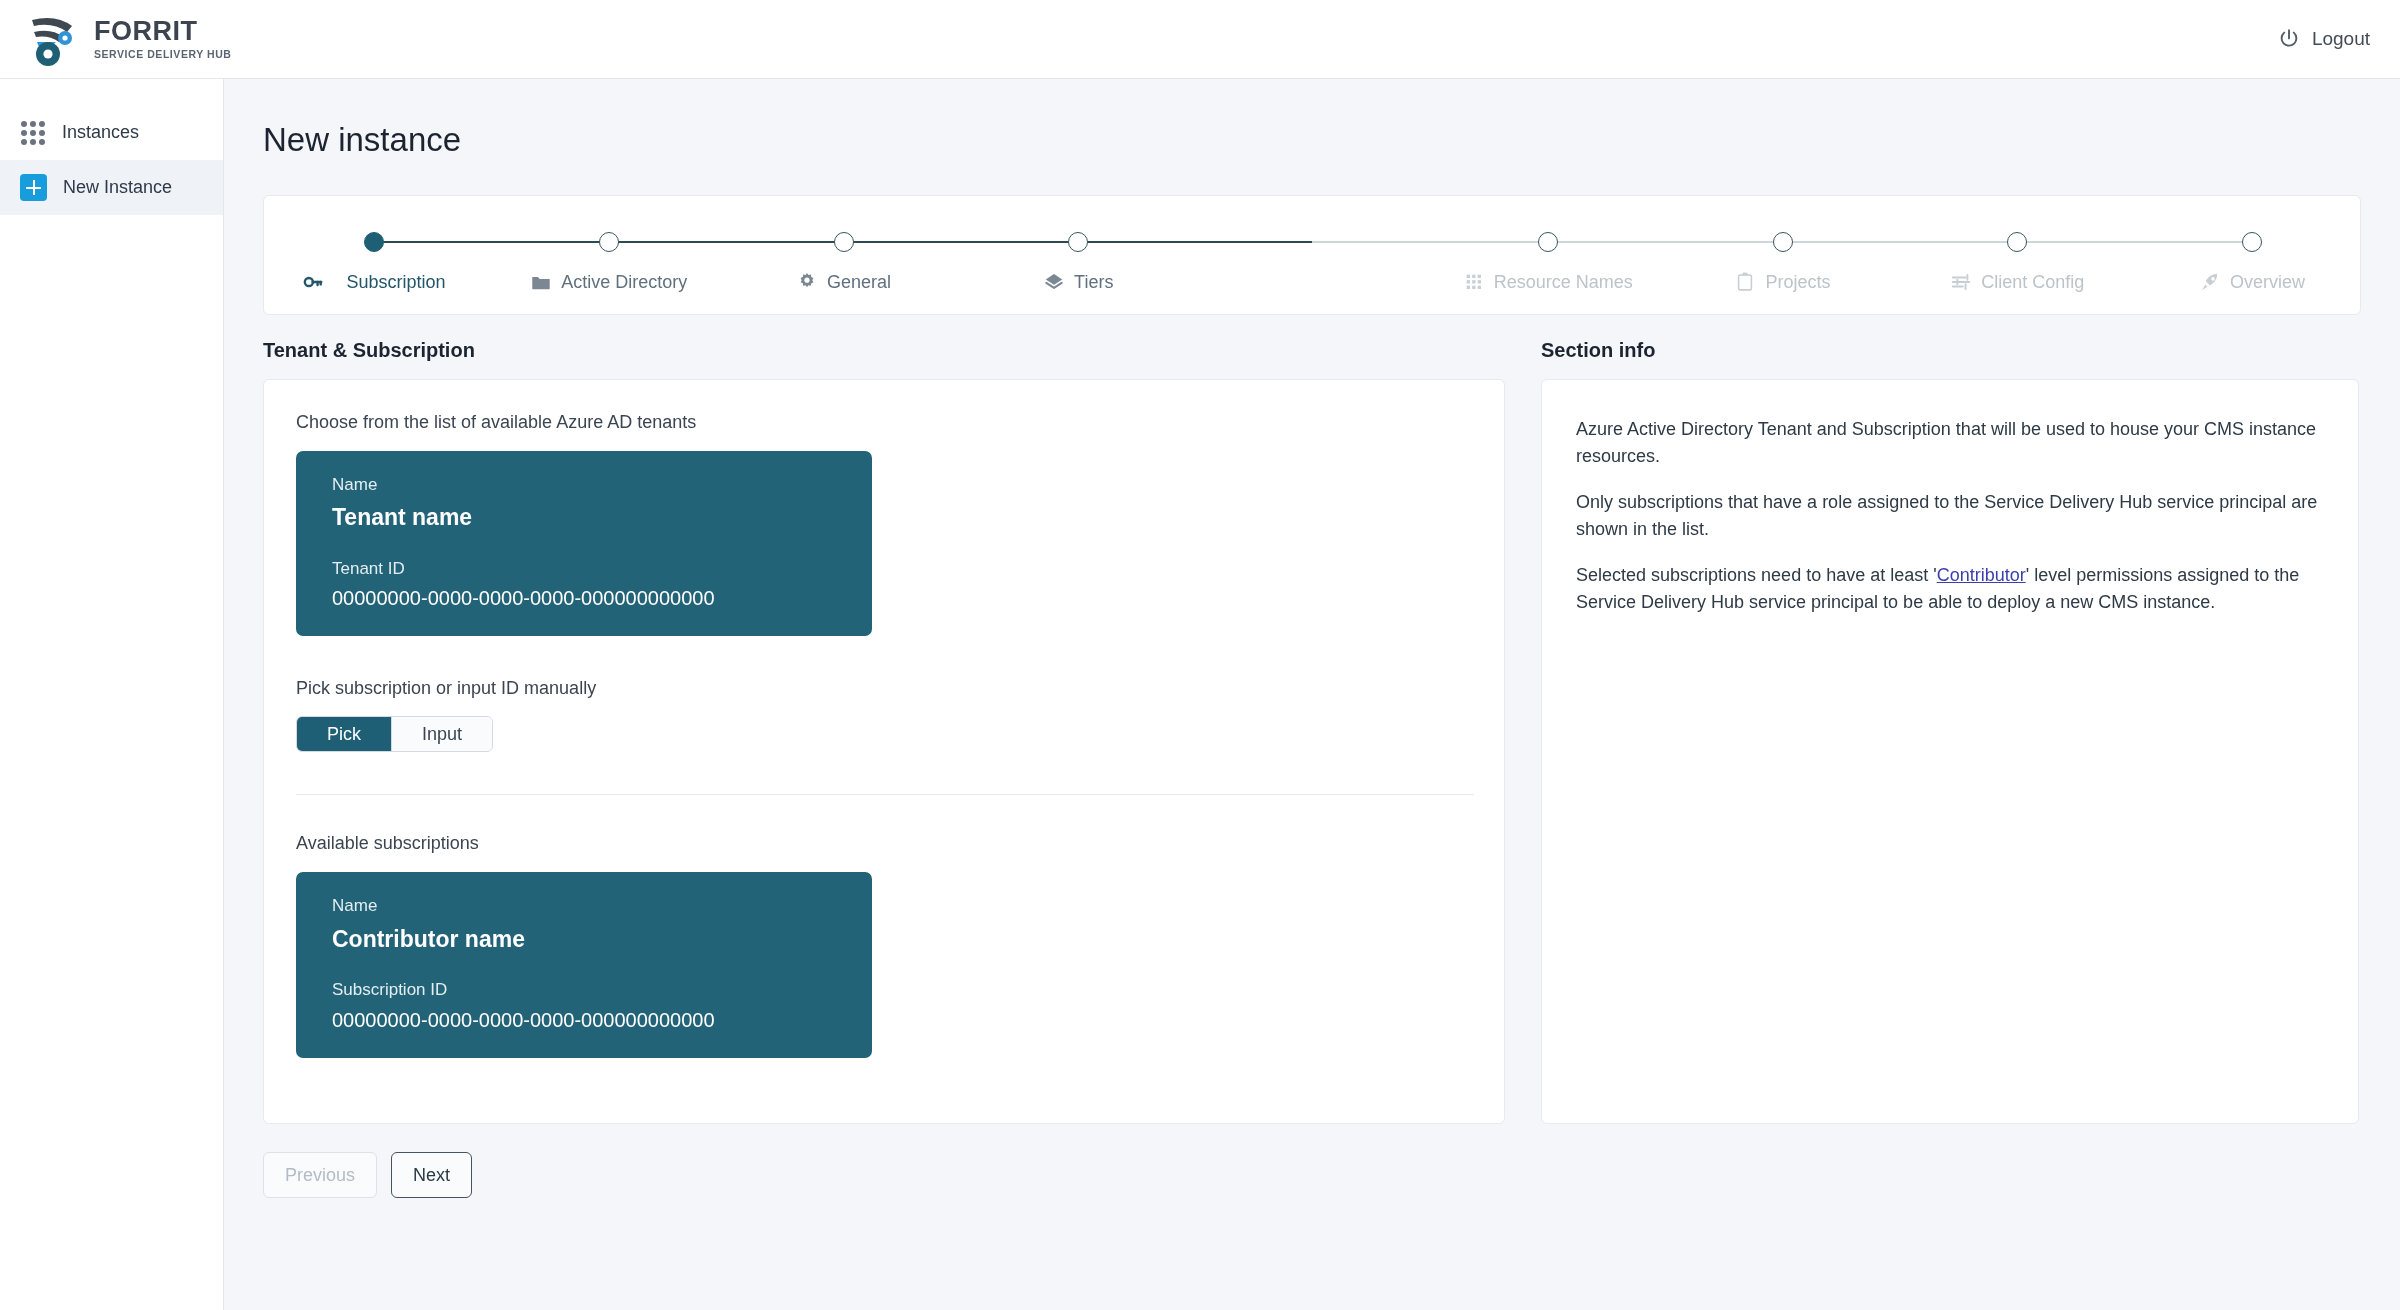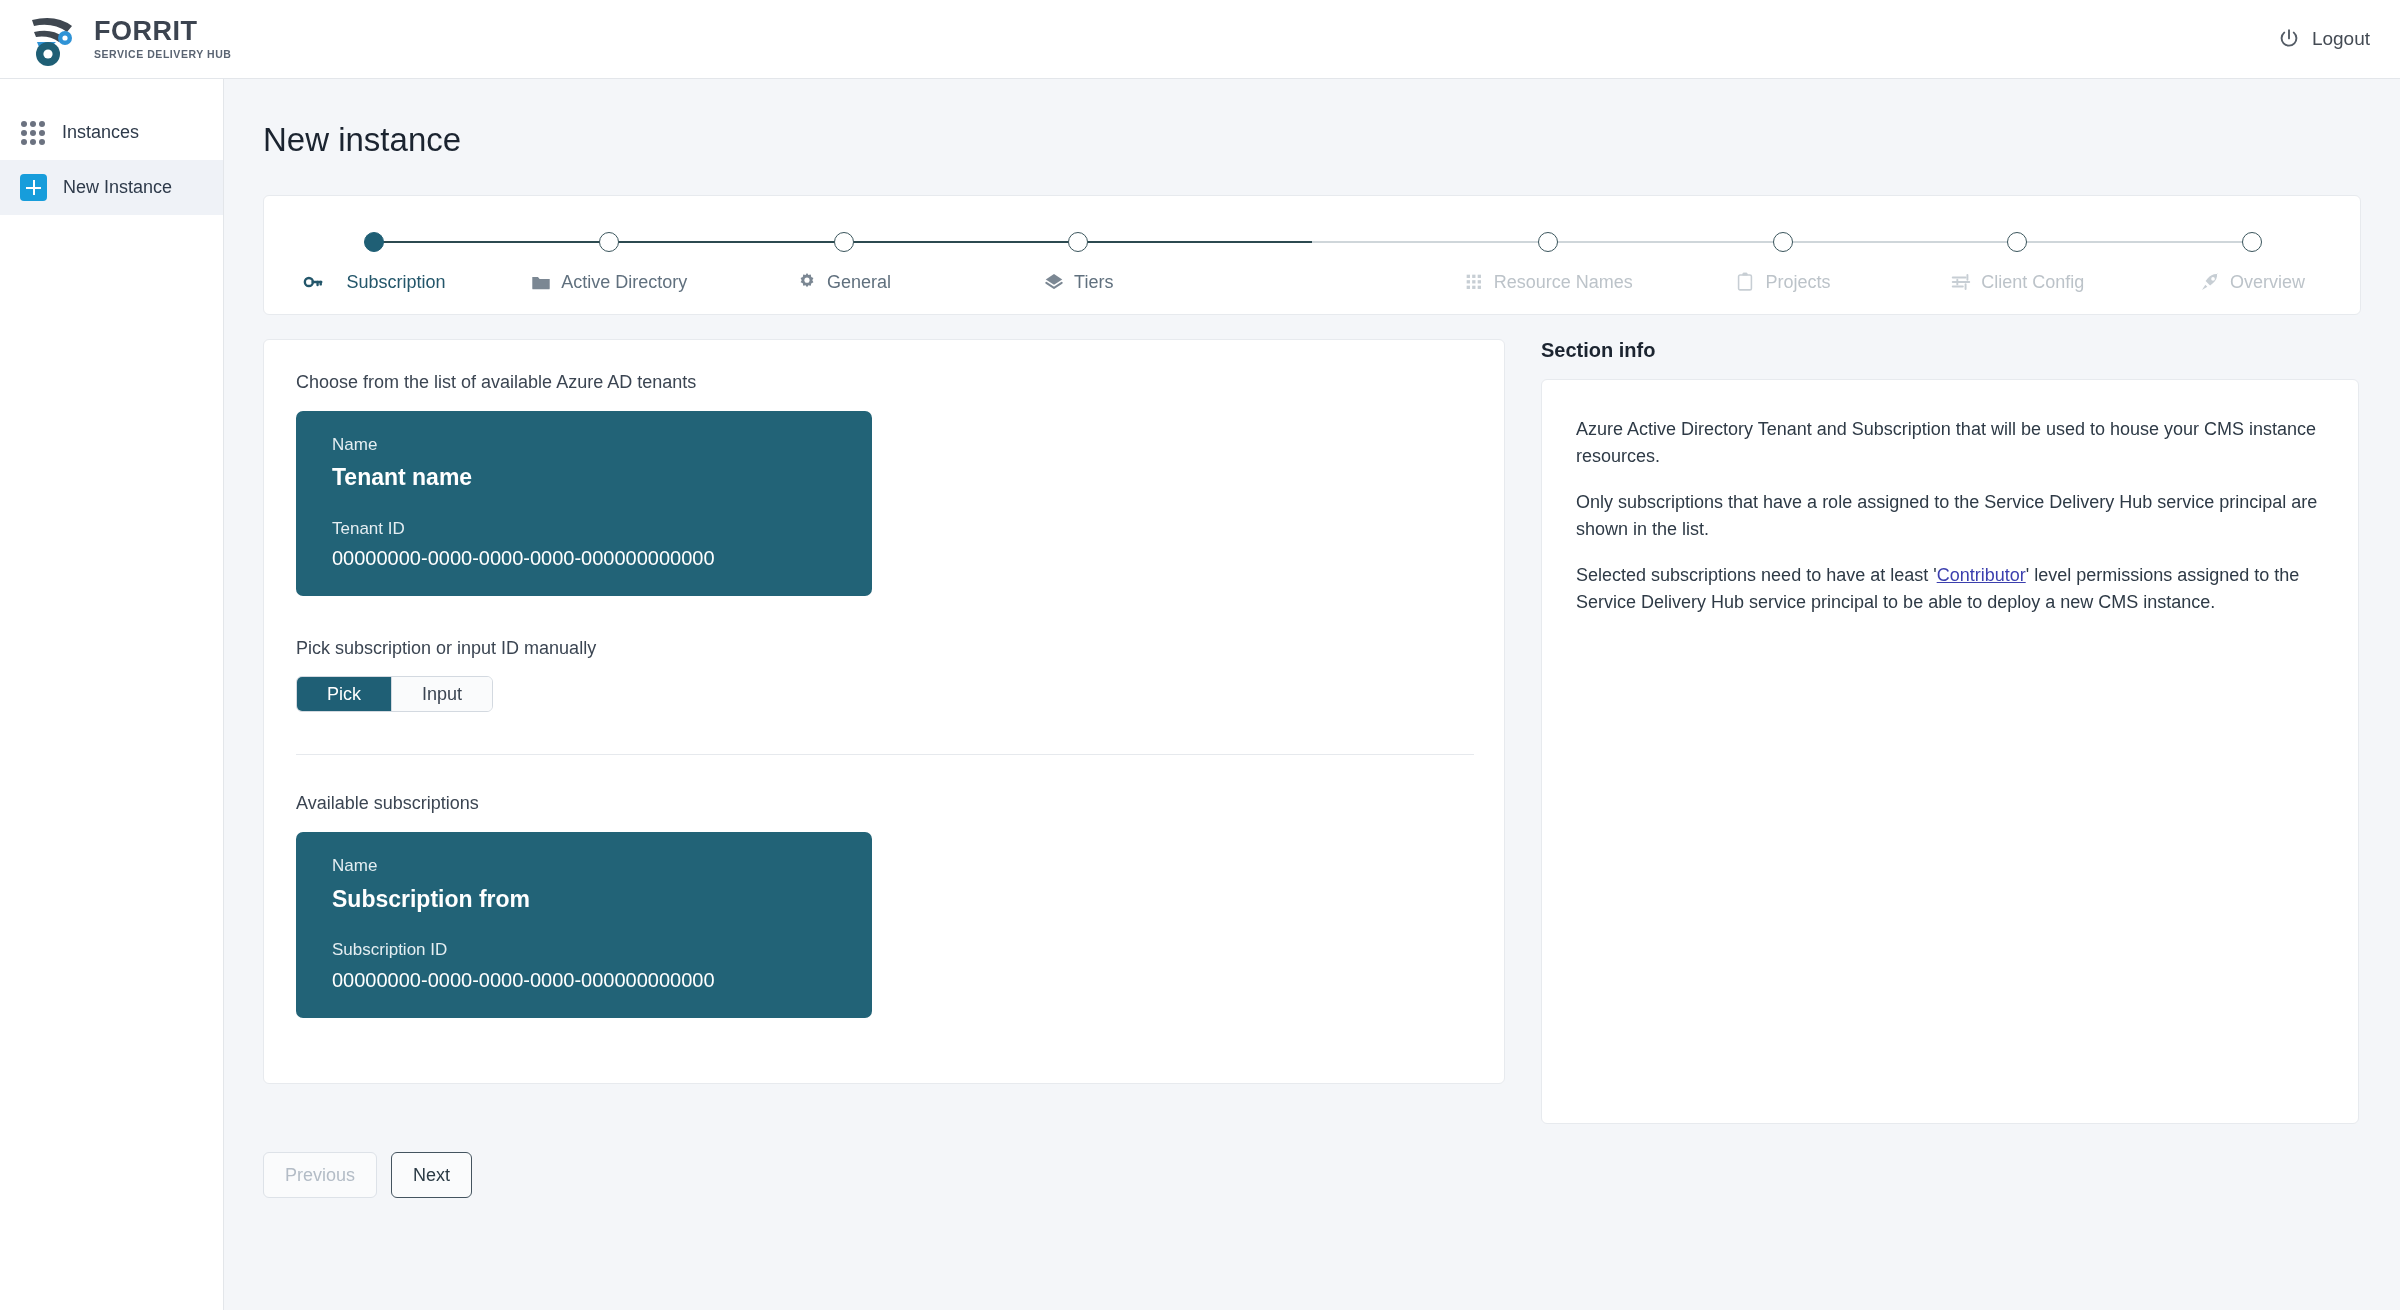--- a/index.html
+++ b/index.html
@@ -324,20 +324,21 @@
               </svg>
             </span>
             <span>Overview</span>
           </div></div>
       </div>
   </div>
 
   <div class="cols">
 
     <div class="col-left">
+      <div class="sec-head">Tenant &amp; Subscription</div>
 
       <div class="panel panel-left">
 
         <div class="field-label">Choose from the list of available Azure AD tenants</div>
 
         <div class="tealcard">
           <div class="tc-k">Name</div>
           <div class="tc-v">Tenant name</div>
           <div class="tc-k2">Tenant ID</div>
           <div class="tc-v2">00000000-0000-0000-0000-000000000000</div>
@@ -349,21 +350,21 @@
           <button class="sel">Pick</button>
           <button>Input</button>
         </div>
 
         <div class="rule"></div>
 
         <div class="sub-label">Available subscriptions</div>
 
         <div class="tealcard">
           <div class="tc-k">Name</div>
-          <div class="tc-v">Subscription from</div>
+          <div class="tc-v">Contributor name</div>
           <div class="tc-k2">Subscription ID</div>
           <div class="tc-v2">00000000-0000-0000-0000-000000000000</div>
         </div>
 
       </div>
     </div>
 
     <div class="col-right">
       <div class="sec-head">Section info</div>
       <div class="panel panel-right">

